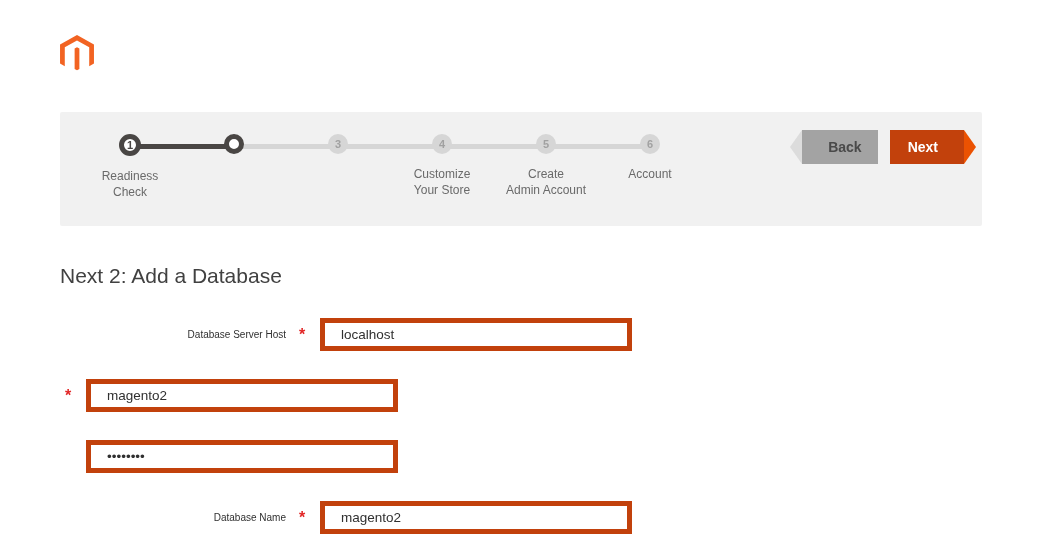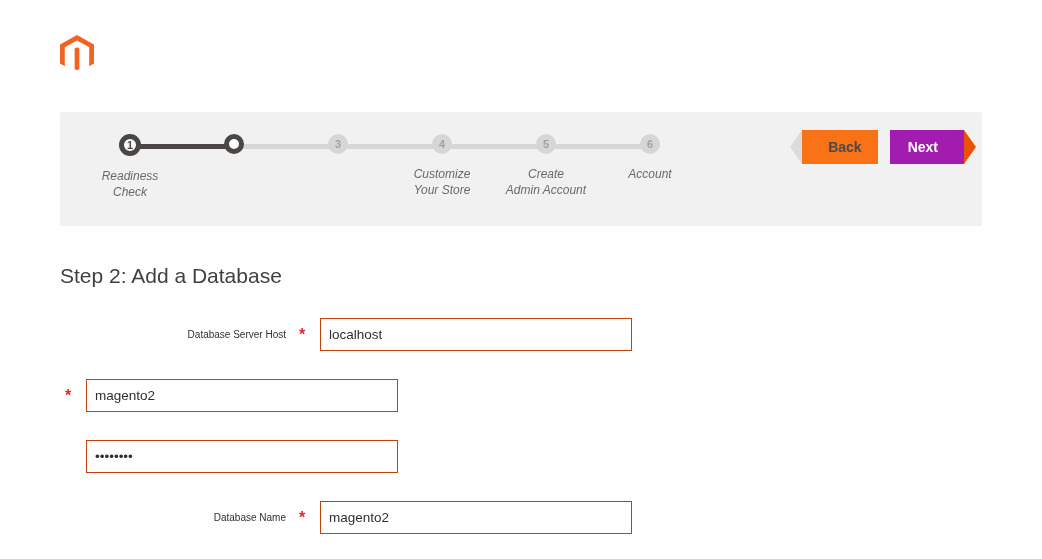--- a/index.html
+++ b/index.html
@@ -72,21 +72,20 @@
     z-index: 1;
   }
   .step-line.dark { background: #494644; }
   .step-line.light { background: #d6d6d6; }
   .step-label {
     margin-top: 12px;
     font-size: 12px;
     color: #6a6a6a;
     line-height: 1.35;
     white-space: pre-line;
-    font-style: italic;
   }
   .step.active .step-label {
     color: #111;
     font-weight: 700;
   }
   .nav-buttons {
     display: flex;
     align-items: center;
     gap: 12px;
     margin-top: -4px;
@@ -96,36 +95,36 @@
     font-size: 14px;
     font-weight: 600;
     border: none;
     cursor: pointer;
     display: inline-flex;
     align-items: center;
     padding: 0 18px;
     position: relative;
   }
   .btn-back {
-    background: #f97316;
+    background: #a3a3a3;
     color: #4a4a4a;
     padding-left: 26px;
     padding-right: 16px;
   }
   .btn-back::before {
     content: "";
     position: absolute;
     left: -12px;
     top: 0;
     border-top: 17px solid transparent;
     border-bottom: 17px solid transparent;
     border-right: 12px solid #dcdcdc;
   }
   .btn-next {
-    background: #a21caf;
+    background: #c2410c;
     color: #fff;
     padding-left: 18px;
     padding-right: 26px;
   }
   .btn-next::after {
     content: "";
     position: absolute;
     right: -12px;
     top: 0;
     border-top: 17px solid transparent;
@@ -158,22 +157,22 @@
     color: #e22626;
     font-weight: 600;
     text-align: center;
   }
   .form-input-wrap {
     margin-left: 10px;
   }
   input[type="text"], input[type="password"] {
     width: 312px;
     height: 33px;
-    border: 1px solid #c2410c;
-    padding: 0 8px;
+    border: 5px solid #c2410c;
+    padding: 0 16px;
     font-size: 13.5px;
     font-family: inherit;
     color: #303030;
   }
   input::placeholder { color: #9a9a9a; }
 </style>
 </head>
 <body>
 
 <div class="page">
@@ -227,21 +226,21 @@
       </div>
 
     </div>
 
     <div class="nav-buttons">
       <button class="btn btn-back">Back</button>
       <button class="btn btn-next">Next</button>
     </div>
   </div>
 
-  <h2 class="step-title">Step 2: Add a Database</h2>
+  <h2 class="step-title">Next 2: Add a Database</h2>
 
   <div class="form">
 
     <div class="form-row">
       <label class="form-label">Database Server Host</label>
       <span class="req">*</span>
       <div class="form-input-wrap">
         <input type="text" value="localhost" style="">
       </div>
     </div>

